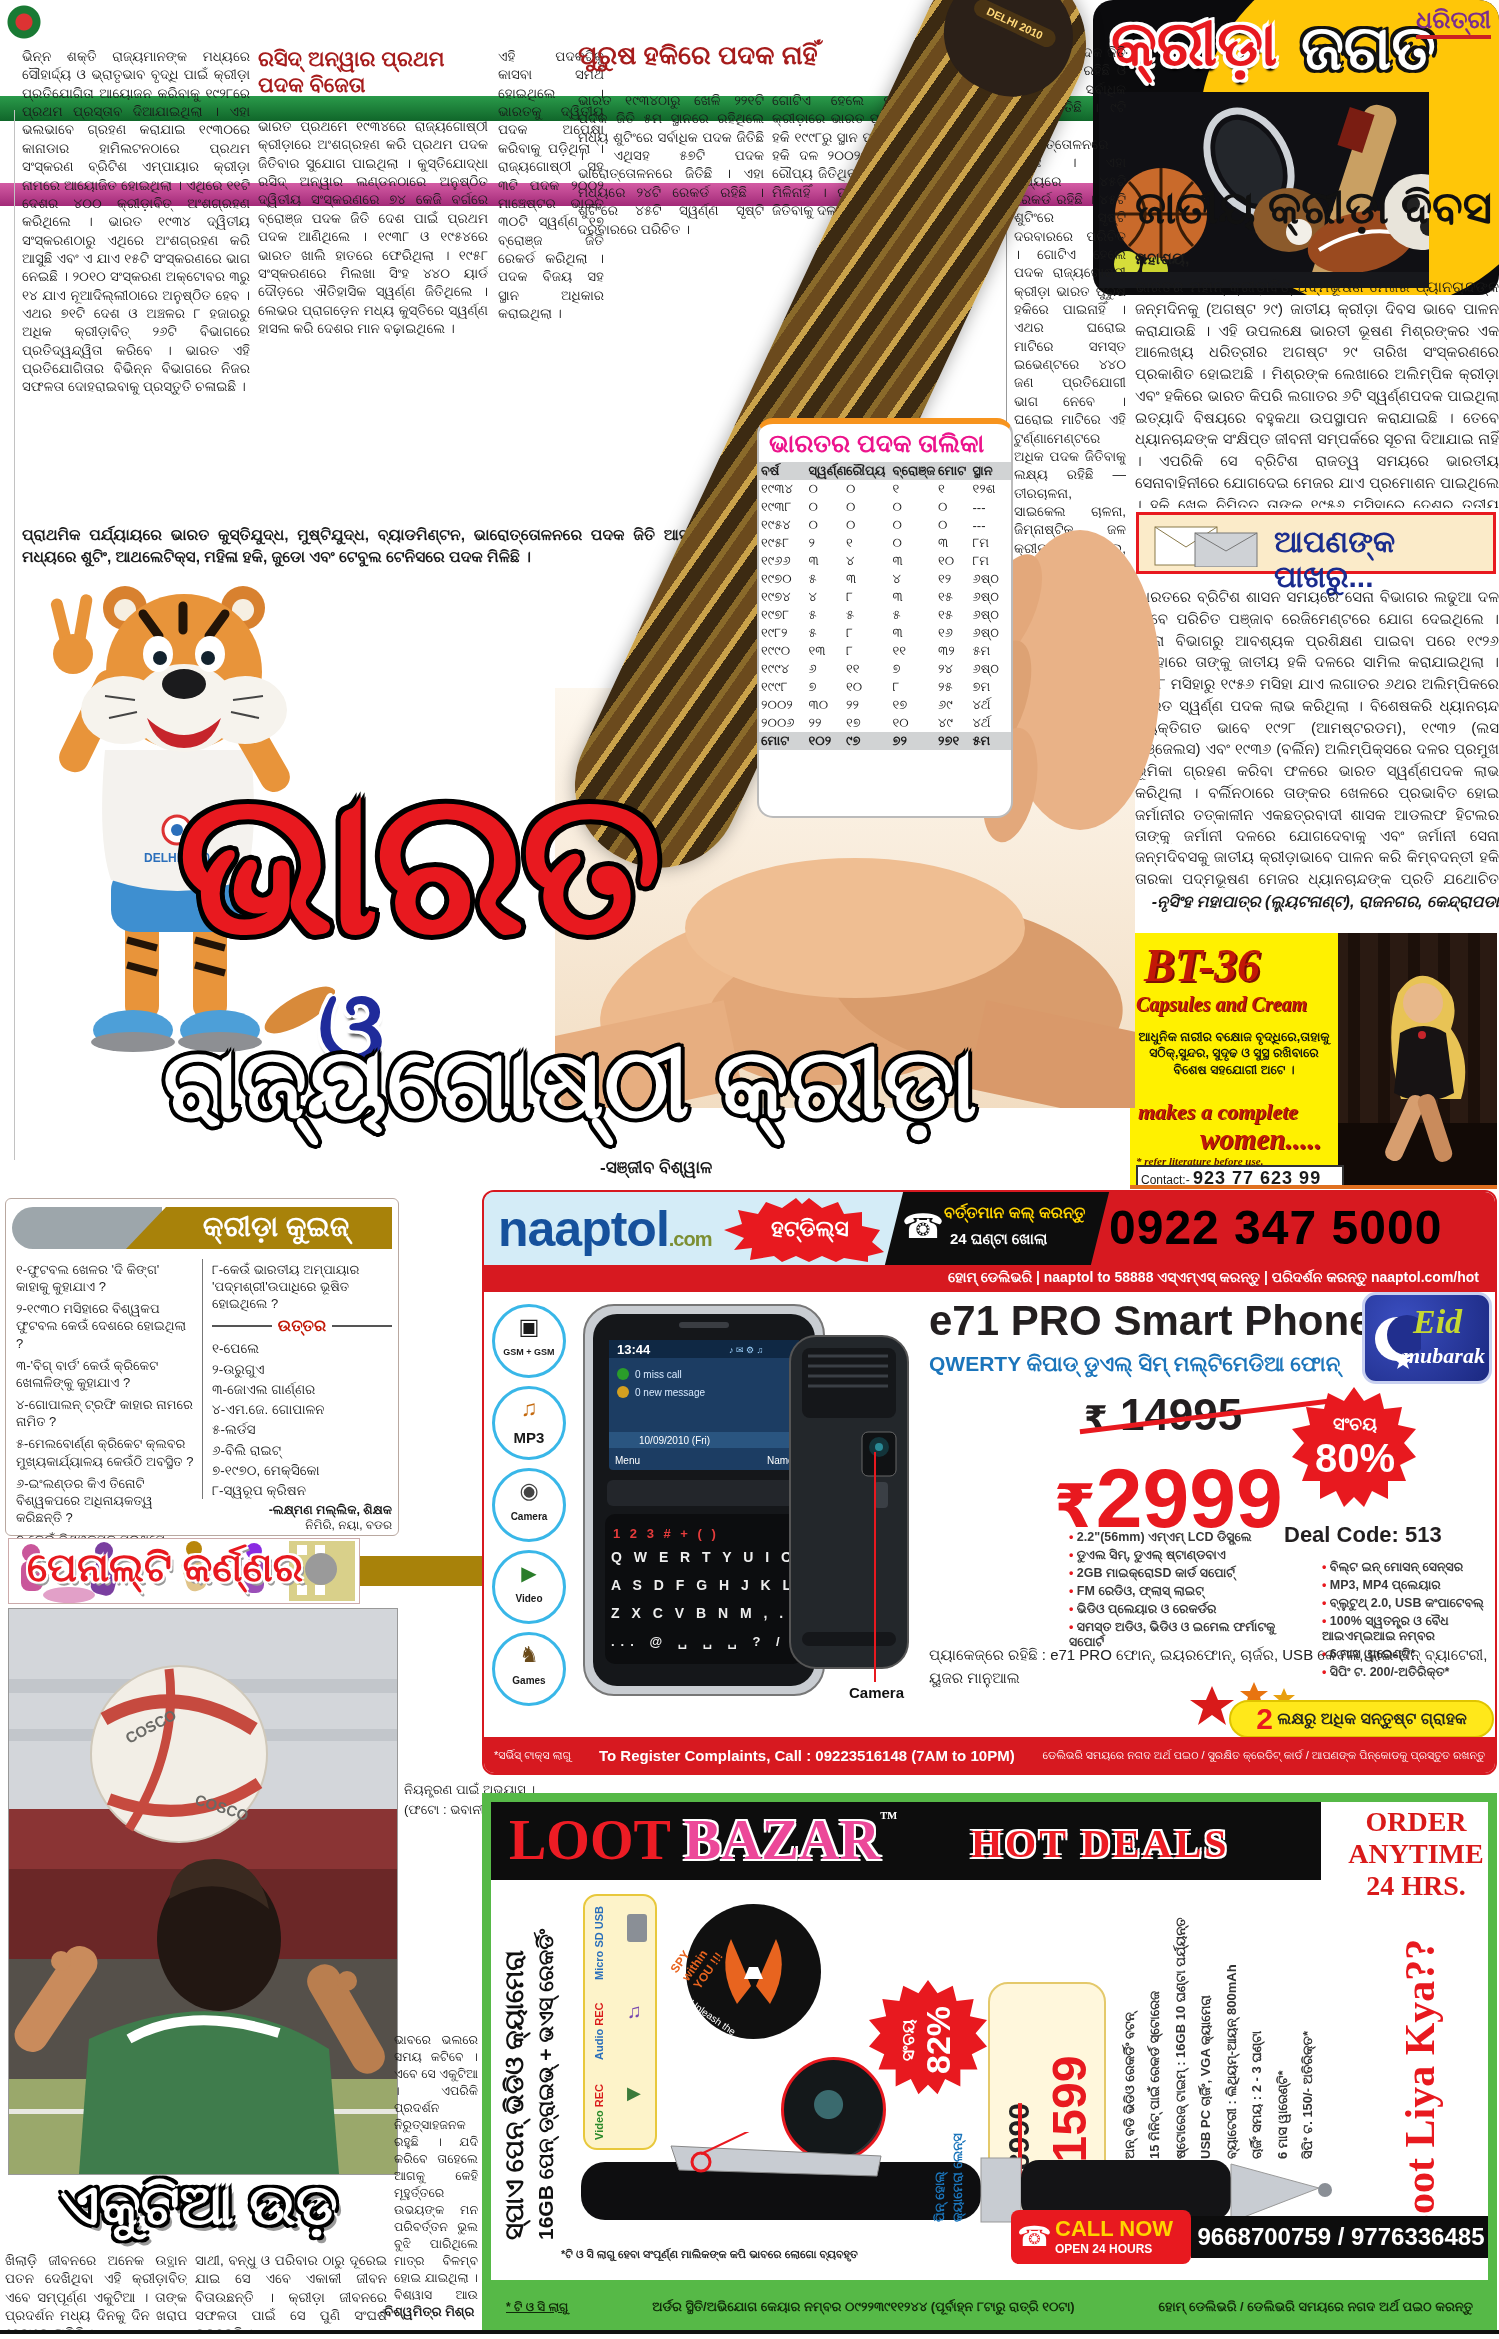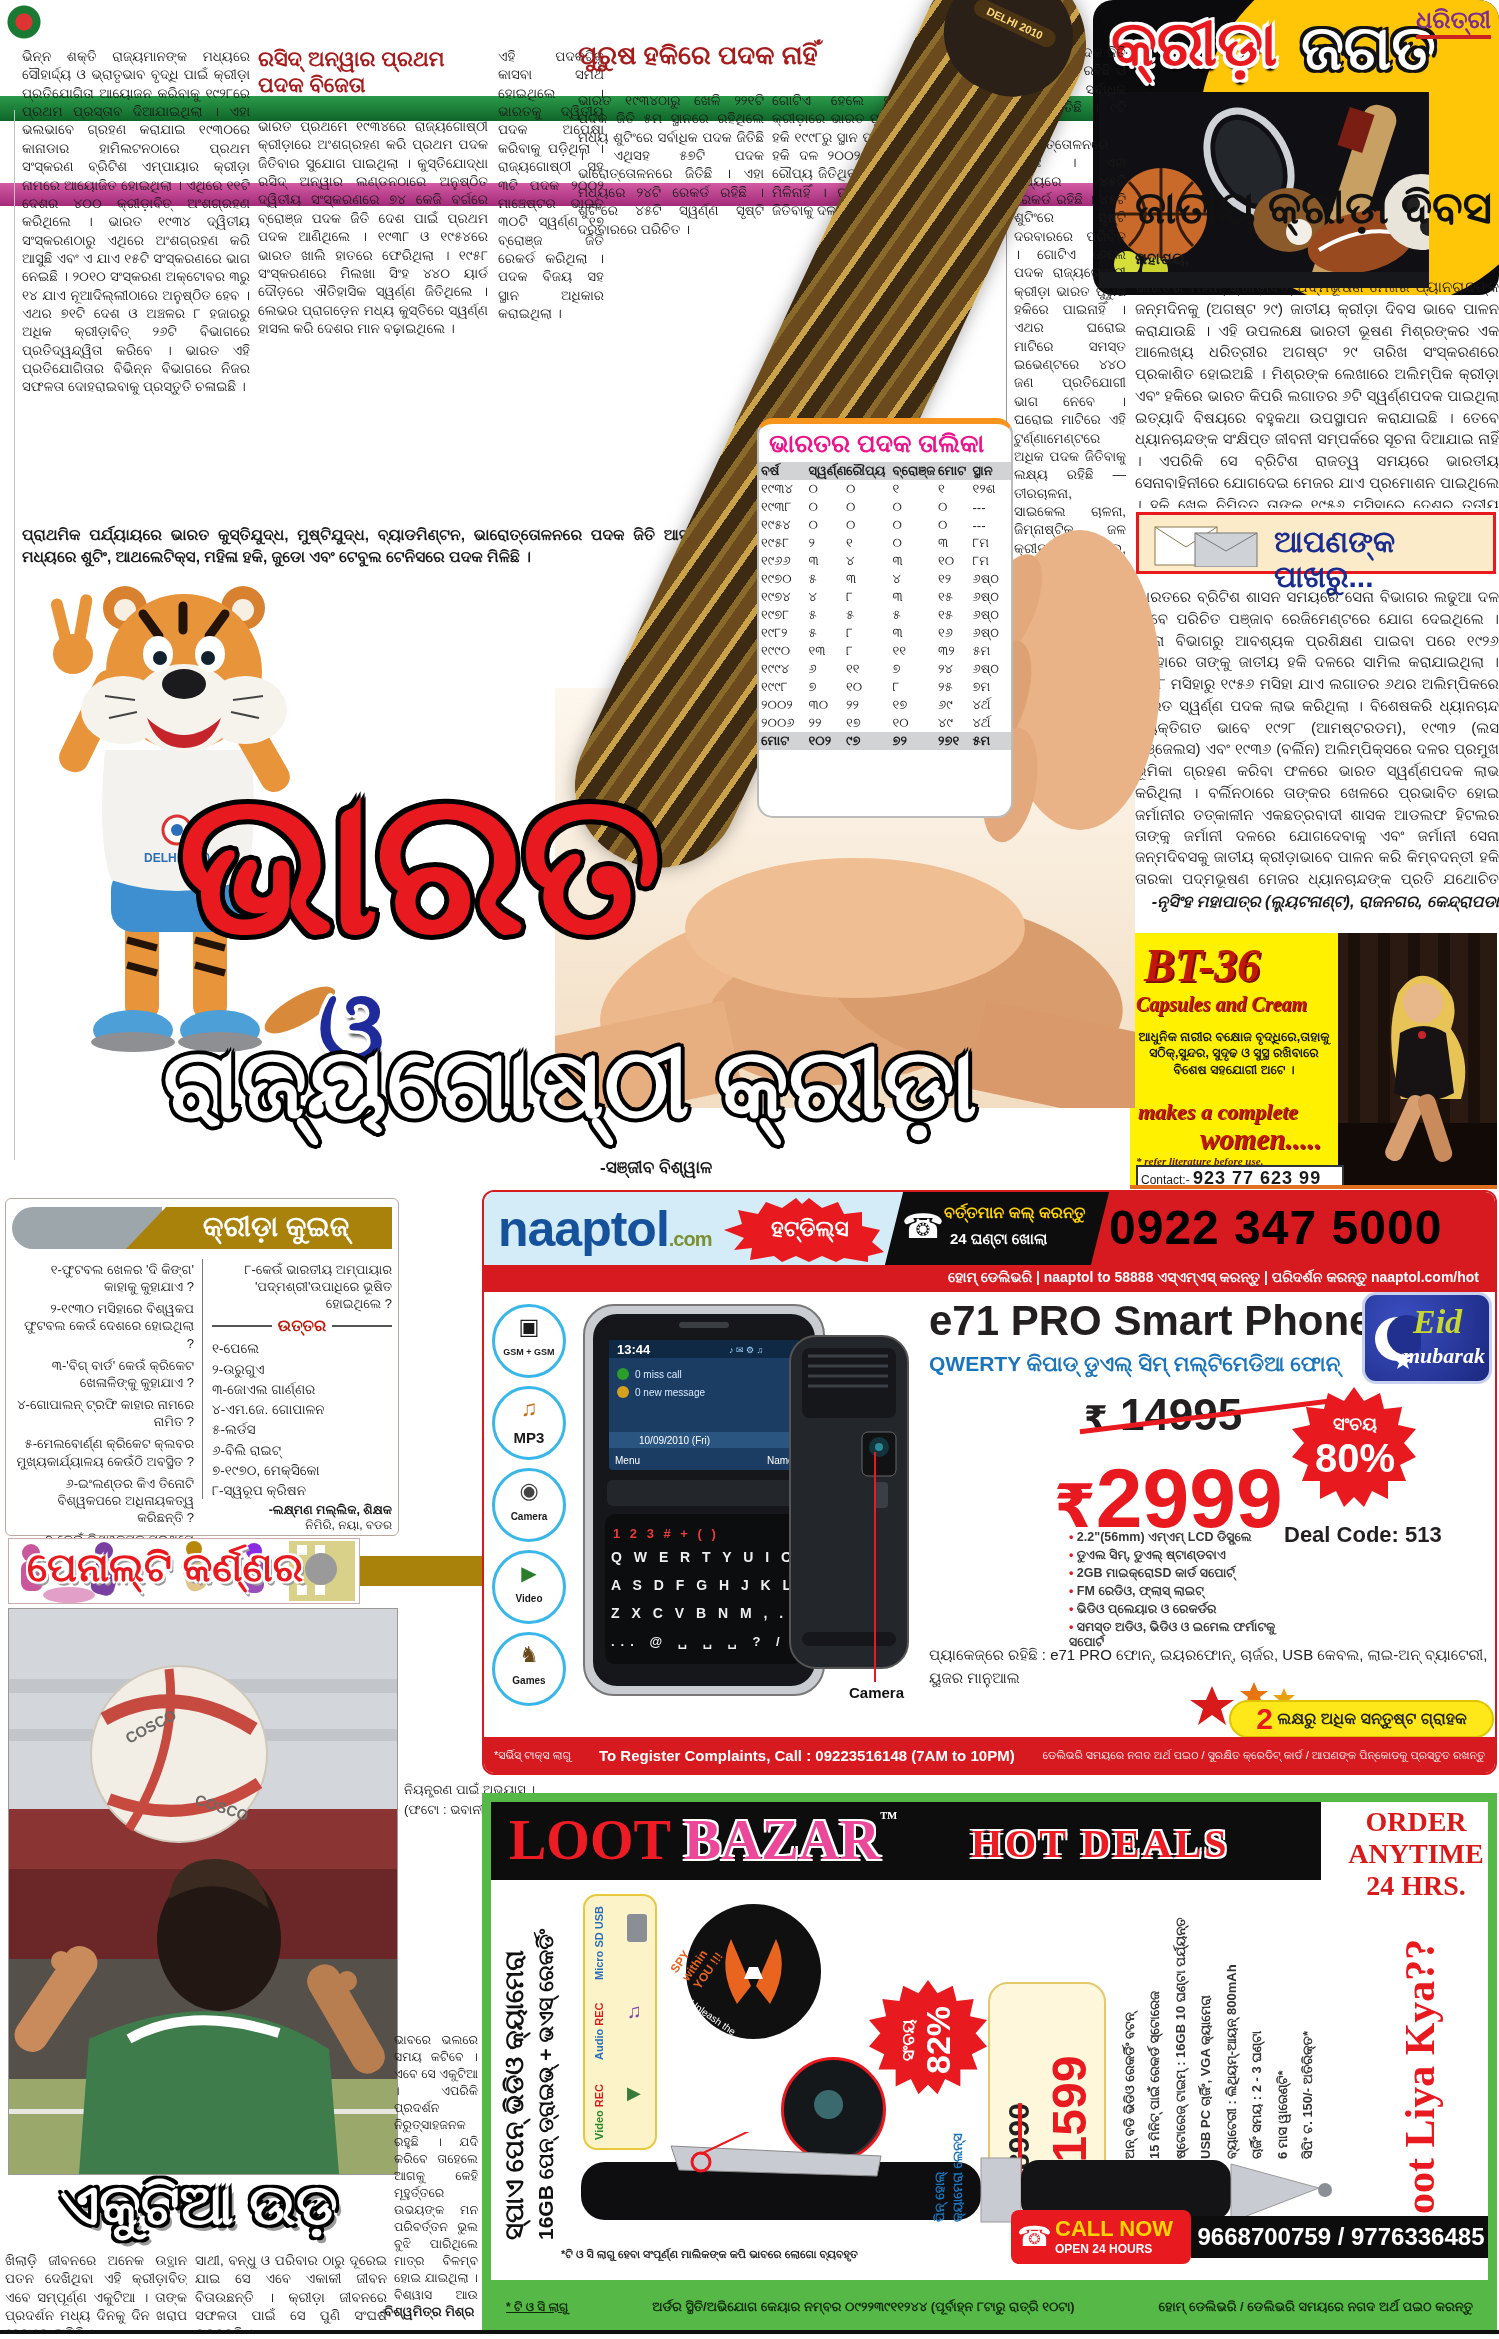--- a/index.html
+++ b/index.html
@@ -13,21 +13,21 @@
   .outline-white-red{color:#E8191F;text-shadow:-4px -4px 0 #000,4px -4px 0 #000,-4px 4px 0 #000,4px 4px 0 #000,0 5px 0 #000,0 -5px 0 #000,5px 0 0 #000,-5px 0 0 #000,-2px -2px 0 #fff,2px 2px 0 #fff;}
   table.medal{border-collapse:collapse;width:100%;table-layout:fixed;}
   table.medal td,table.medal th{font-size:13px;padding:1px 2px;text-align:left;white-space:nowrap;}
   table.medal th{background:#D1D3D4;font-weight:bold;}
   .serifb{font-family:"Liberation Serif","DejaVu Serif",serif;font-weight:bold;}
   .vert{writing-mode:vertical-rl;transform:rotate(180deg);}
   .feat li{list-style:none;font-weight:bold;color:#3a3a3a;font-size:12.5px;margin:3px 0;}
   .feat li::before{content:"• ";color:#E8191F;font-weight:bold;}
   .lootfeat{writing-mode:vertical-rl;transform:rotate(180deg);display:inline-block;
             font-size:13px;font-weight:bold;color:#333;margin:0 3px;height:265px;}
-  .qitem{font-size:13px;line-height:1.32;margin-bottom:5px;text-align:right;}
+  .qitem{font-size:13px;line-height:1.32;margin-bottom:5px;}
   .ansitem{font-size:13.5px;line-height:1.5;}
 </style>
 </head>
 <body>
 
 <div id="page">
 
   <div class="a" style="left:4px;top:2px;width:40px;height:40px;border-radius:50%;background:radial-gradient(circle at 50% 50%, #d33 0 8px, #1a7a34 9px 16px, #fff 17px);"></div>
   <div class="a" style="left:0;top:96px;width:1120px;height:25px;background:linear-gradient(#2a9a4a,#10662a);"></div>
   <div class="a" style="left:0;top:183px;width:1100px;height:23px;background:linear-gradient(#d45ca4,#a22a78);"></div>
@@ -522,20 +522,28 @@
     <div class="a" style="left:830px;top:244px;width:82px;text-align:center;font-size:40px;font-weight:bold;color:#fff;z-index:2;">80%</div>
     <div class="a" style="left:800px;top:330px;font-size:22px;font-weight:bold;color:#231F20;">Deal Code: 513</div>
     <ul class="a feat" style="left:585px;top:335px;width:238px;margin:0;padding:0;">
       <li>2.2"(56mm) ଏମ୍ଏମ୍ LCD ଡିସ୍ପ୍ଲେ</li>
       <li>ଡୁଏଲ ସିମ୍, ଡୁଏଲ୍ ଷ୍ଟାଣ୍ଡବାଏ</li>
       <li>2GB ମାଇକ୍ରୋSD କାର୍ଡ ସପୋର୍ଟ୍</li>
       <li>FM ରେଡିଓ, ଫ୍ଲାସ୍ ଲାଇଟ୍</li>
       <li>ଭିଡିଓ ପ୍ଲେୟାର ଓ ରେକର୍ଡର</li>
       <li>ସମସ୍ତ ଅଡିଓ, ଭିଡିଓ ଓ ଇମେଲ ଫର୍ମାଟକୁ ସପୋର୍ଟ</li>
     </ul>
+    <ul class="a feat" style="left:838px;top:365px;width:172px;margin:0;padding:0;">
+      <li>ବିଲ୍ଟ ଇନ୍ ମୋସନ୍ ସେନ୍ସର</li>
+      <li>MP3, MP4 ପ୍ଲେୟାର</li>
+      <li>ବ୍ଲୁଟୁଥ୍ 2.0, USB କଂପାଟେବଲ୍</li>
+      <li>100% ସ୍ୱତନ୍ତ୍ର ଓ ବୈଧ ଆଇଏମ୍ଇଆଇ ନମ୍ବର</li>
+      <li>6 ମାସ ୱାରେଣ୍ଟି*</li>
+      <li>ସିପିଂ ଟ. 200/-ଅତିରିକ୍ତ*</li>
+    </ul>
     <div class="a" style="left:445px;top:452px;width:560px;font-size:15px;line-height:1.5;color:#222;">ପ୍ୟାକେଜ୍‌ରେ ରହିଛି : e71 PRO ଫୋନ୍, ଇୟରଫୋନ୍, ଚାର୍ଜର, USB କେବଲ, ଲାଇ-ଅନ୍ ବ୍ୟାଟେରୀ, ୟୁଜର ମାନୁଆଲ</div>
     <svg class="a" style="left:700px;top:488px;width:120px;height:54px;" viewBox="0 0 120 54">
       <polygon points="28,6 34,20 50,20 37,29 42,45 28,35 14,45 19,29 6,20 22,20" fill="#D91A1A"></polygon>
       <polygon points="70,2 74,11 84,11 76,17 79,27 70,21 61,27 64,17 56,11 66,11" fill="#E87410"></polygon>
       <polygon points="100,8 103,15 111,15 105,20 107,28 100,23 93,28 95,20 89,15 97,15" fill="#E8A010"></polygon>
     </svg>
     <div class="a" style="left:745px;top:508px;width:265px;height:38px;background:#FFE81A;border-radius:19px;border:2px solid #E0C400;box-sizing:border-box;text-align:center;">
       <span style="font-size:30px;font-weight:bold;color:#E8191F;vertical-align:middle;">2</span>
       <span style="font-size:16px;font-weight:bold;color:#222;vertical-align:middle;">ଲକ୍ଷରୁ ଅଧିକ ସନ୍ତୁଷ୍ଟ ଗ୍ରାହକ</span>
     </div>

